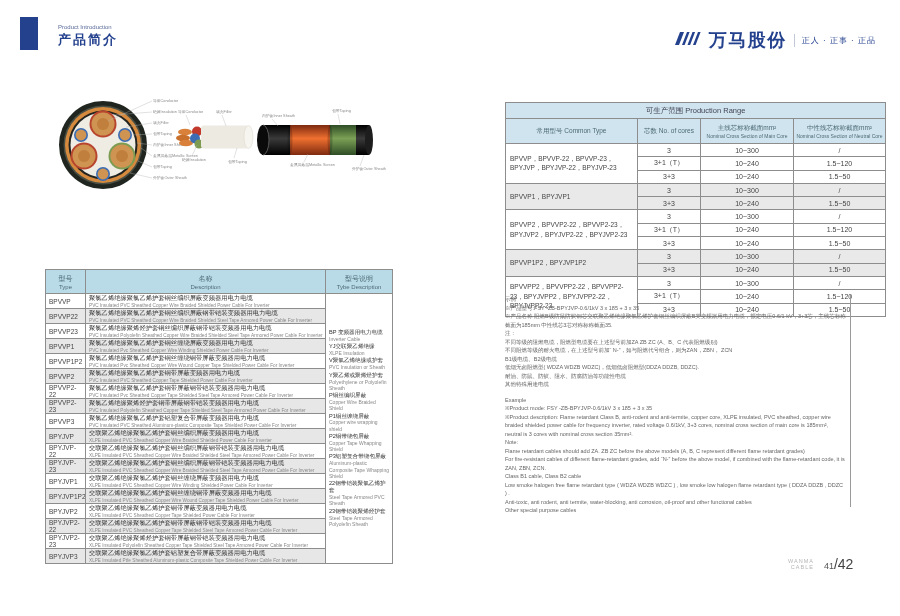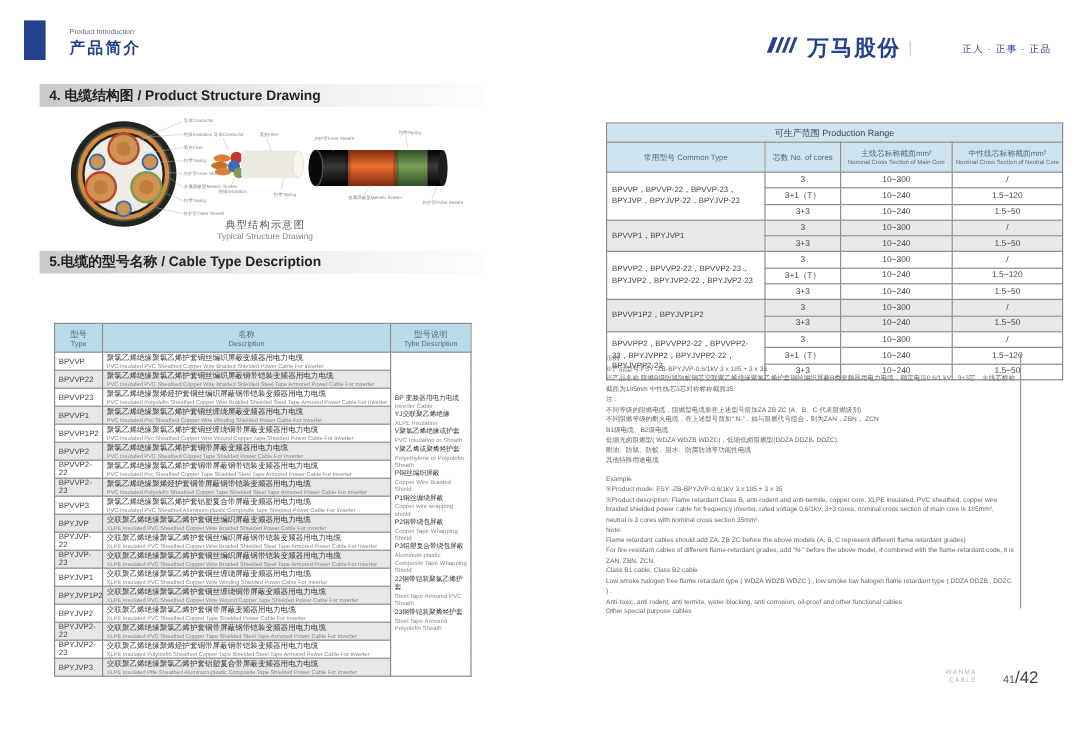--- a/index.html
+++ b/index.html
@@ -6,21 +6,21 @@
   .page{position:relative;width:900px;height:616px;background:#ffffff;outline:1px solid #e3e3e3;
         font-family:"Liberation Sans",sans-serif;overflow:hidden;}
 
   
   .corner-bar{position:absolute;left:20px;top:17px;width:18px;height:33px;background:#24418e;}
   .eyebrow{position:absolute;left:58px;top:24px;font-size:6px;color:#5a6b9a;}
   .page-title{position:absolute;left:58px;top:31px;font-size:13px;font-weight:bold;color:#24418e;letter-spacing:2px;}
   .logo{position:absolute;right:24px;top:28px;display:flex;align-items:center;gap:7px;}
   .logo-name{font-size:18px;font-weight:bold;color:#24418e;letter-spacing:1.5px;}
   .logo-divider{width:1px;height:13px;background:#c2c8d6;}
-  .logo-slogan{font-size:8px;color:#24418e;letter-spacing:1px;margin-left:36px;}
+  .logo-slogan{font-size:8px;color:#24418e;letter-spacing:1px;}
 
   
   .sec-bar{position:absolute;left:33px;width:369px;height:19px;
            background:linear-gradient(90deg,#c9c9c9 0%,#eeeeee 55%,#fcfcfc 100%);
            display:flex;align-items:center;padding-left:8px;box-sizing:border-box;
            font-size:11.5px;font-weight:bold;color:#222;}
   #sec4-bar{top:70px;} #sec5-bar{top:209px;}
 
   
   #drawing{position:absolute;left:40px;top:93px;width:360px;height:108px;}
@@ -56,21 +56,21 @@
   .prod .ptype{text-align:left;padding:1px 4px;font-size:6.5px;line-height:1.5;color:#444;}
   .prod tr.shade td{background:#e9e9e9;}
 
   
   .notes{position:absolute;left:505px;top:295px;width:346px;height:212px;
          border-right:1px solid #9a9a9a;padding-right:4px;box-sizing:border-box;}
   .notes .line{font-size:5.5px;color:#666;line-height:1.55;}
   .notes .gap{height:7px;}
 
   
-  .footer{position:absolute;left:788px;top:556px;display:flex;align-items:center;gap:22px;}
+  .footer{position:absolute;left:788px;top:556px;display:flex;align-items:center;gap:10px;}
   .brand{text-align:right;font-size:5.5px;letter-spacing:1px;color:#b5b5b5;line-height:1.15;}
   .pagenum{color:#555;font-size:9px;}
   .pagenum .big{font-size:14px;color:#444;}
 </style>
 </head>
 <body>
 
 <div class="page">
 
   <div class="corner-bar"></div>
@@ -85,21 +85,20 @@
           <path d="M13.5 14 L18.5 1 L21.1 1 L16.1 14 Z"></path>
           <path d="M19 14 L24 1 L26.6 1 L21.6 14 Z"></path>
         </g>
       </svg>
     </span>
     <span class="logo-name">万马股份</span>
     <span class="logo-divider"></span>
     <span class="logo-slogan">正人 · 正事 · 正品</span>
   </div>
 
-  <div class="sec-bar" id="sec4-bar">4. 电缆结构图 / Product Structure Drawing</div>
 
   <svg id="drawing" viewBox="0 0 360 108">
     <defs>
       <linearGradient id="copperV" x1="0" y1="0" x2="0" y2="1">
         <stop offset="0" stop-color="#7d2a10"></stop>
           <stop offset="0.45" stop-color="#ef7030"></stop>
           <stop offset="1" stop-color="#7d2a10"></stop>
       </linearGradient>
       <linearGradient id="greenV" x1="0" y1="0" x2="0" y2="1">
         <stop offset="0" stop-color="#2f4d26"></stop>
@@ -204,26 +203,21 @@
       </g>
       <g font-size="3.8" fill="#8a8a8a">
         <text x="222" y="24">内护套Inner Sheath</text>
         <text x="292" y="19">包带Taping</text>
         <text x="250" y="73">金属屏蔽层Metallic Screen</text>
         <text x="312" y="77">外护套Outer Sheath</text>
       </g>
     </g>
   </svg>
 
-  <div class="caption">
-    <div class="cn">典型结构示意图</div>
-    <div class="en">Typical Structure Drawing</div>
-  </div>
-
-  <div class="sec-bar" id="sec5-bar">5.电缆的型号名称 / Cable Type Description</div>
+
 
   <table class="s5">
     <colgroup>
         <col style="width:40px">
         <col style="width:240px">
         <col style="width:67px">
       </colgroup>
     <thead>
       <tr>
         <th>

